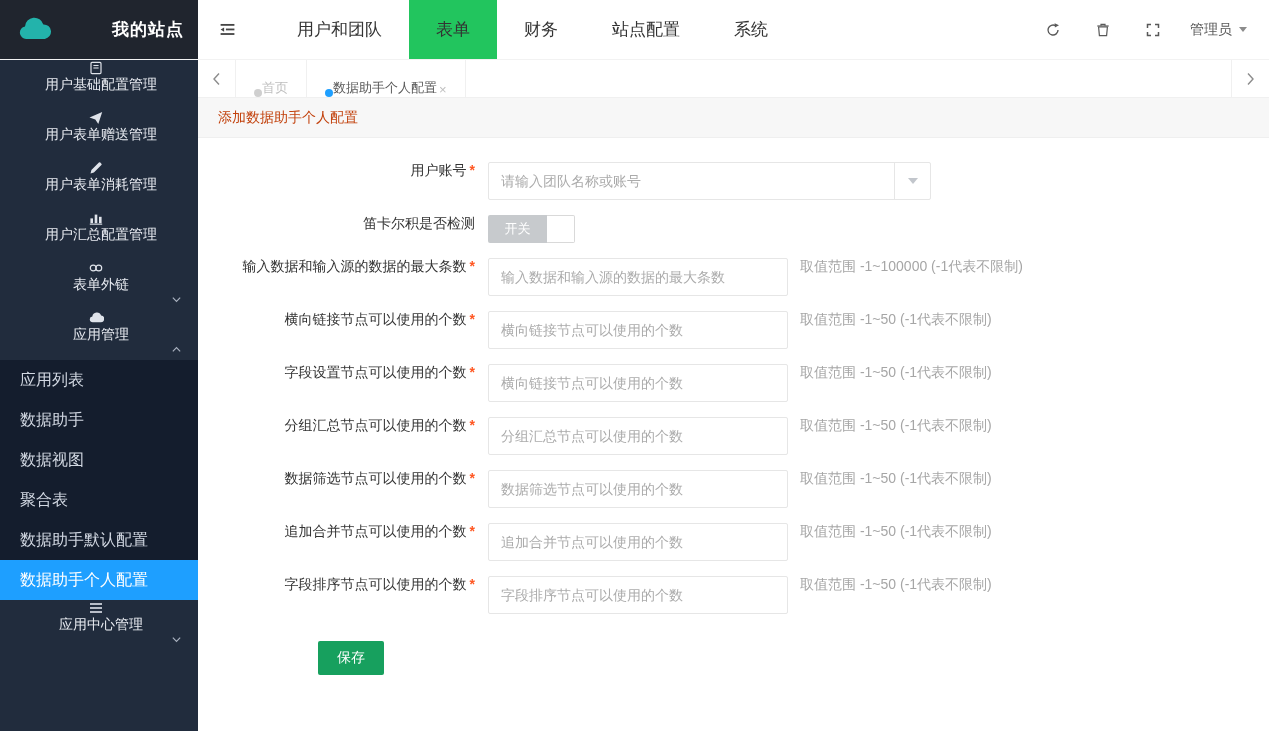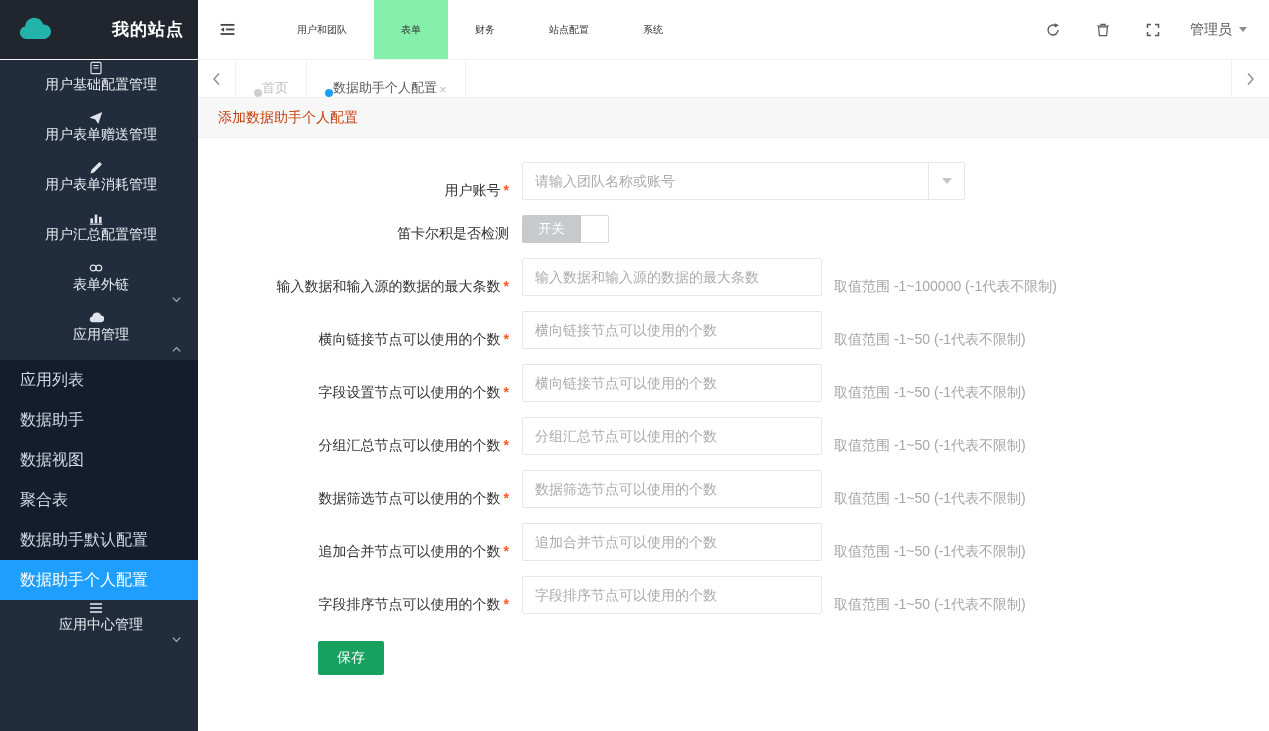--- a/index.html
+++ b/index.html
@@ -8,22 +8,22 @@
   .app { width:1269px; height:731px; display:flex; flex-direction:column; }
 
   
   .header { height:60px; min-height:60px; display:flex; background:#fff; border-bottom:1px solid #f2f2f2; }
   .logo { width:198px; min-width:198px; background:#20252e; color:#fff; display:flex; align-items:center; padding-left:16px; cursor:pointer;gap:48px; }
   .logo svg { margin-right:10px; }
   .logo-text { font-size:17px; font-weight:bold; letter-spacing:1px; }
   .header-main { flex:1; display:flex; align-items:stretch; }
   .collapse-btn { width:58px; display:flex; align-items:center; justify-content:center; color:#444; cursor:pointer; }
   .topnav { display:flex; margin-left:14px; }
-  .nav-item { padding:0 27px; display:flex; align-items:center; font-size:10px; color:#333; cursor:pointer; }
-  .nav-item.active { background:#86efac; }
+  .nav-item { padding:0 27px; display:flex; align-items:center; font-size:17px; color:#333; cursor:pointer; }
+  .nav-item.active { background:#22c55e; }
   .header-right { margin-left:auto; display:flex; align-items:stretch; }
   .hicon { width:50px; display:flex; align-items:center; justify-content:center; color:#595959; cursor:pointer; }
   .admin { display:flex; align-items:center; gap:7px; padding:0 22px 0 12px; font-size:14px; color:#595959; cursor:pointer; }
   .caret-down { width:0; height:0; border:4px solid transparent; border-top:5px solid #8c8c8c; margin-top:4px; }
 
   
   .body-row { flex:1; display:flex; overflow:hidden; }
 
   
   .sidebar { width:198px; min-width:198px; background:#212c3d; overflow:hidden; }
@@ -46,21 +46,21 @@
   .tab.active { color:#595959; }
   .dot { width:8px; height:8px; border-radius:50%; background:#cfcfcf; }
   .tab.active .dot { background:#1e9fff; }
   .tab-close { color:#bfbfbf; font-size:13px; margin-left:2px; cursor:pointer; }
 
   
   .titlebar { height:40px; min-height:40px; background:#f7f7f7; border-bottom:1px solid #efefef; display:flex; align-items:center; padding-left:20px; font-size:14px; color:#c2410c; }
 
   
   .main { flex:1; overflow:hidden; padding-top:24px; background:#fff; }
-  .form-row { display:flex; align-items:flex-end; margin-bottom:15px;padding-left:34px; }
+  .form-row { display:flex; align-items:flex-start; margin-bottom:15px; }
   .form-label { width:290px; min-width:290px; text-align:right; padding-right:13px; font-size:14px; color:#333; }
   .req { color:#ff5722; margin-left:3px; font-weight:bold; }
   .text-input { width:300px; height:38px; border:1px solid #e6e6e6; border-radius:2px; padding:0 12px; font-size:14px; color:#666; outline:none; background:#fff; }
   .text-input::placeholder { color:#ababab; }
   .select-wrap { position:relative; width:443px; }
   .select-input { width:100%; height:38px; border:1px solid #e6e6e6; border-radius:2px; padding:0 46px 0 12px; font-size:14px; color:#666; outline:none; background:#fff; }
   .select-input::placeholder { color:#ababab; }
   .select-arrow { position:absolute; top:1px; right:1px; bottom:1px; width:36px; border-left:1px solid #e6e6e6; display:flex; align-items:center; justify-content:center; cursor:pointer; }
   .select-arrow .tri { width:0; height:0; border:5px solid transparent; border-top:6px solid #c2c6cc; margin-top:5px; }
   .switch { display:flex; height:28px; cursor:pointer; }

